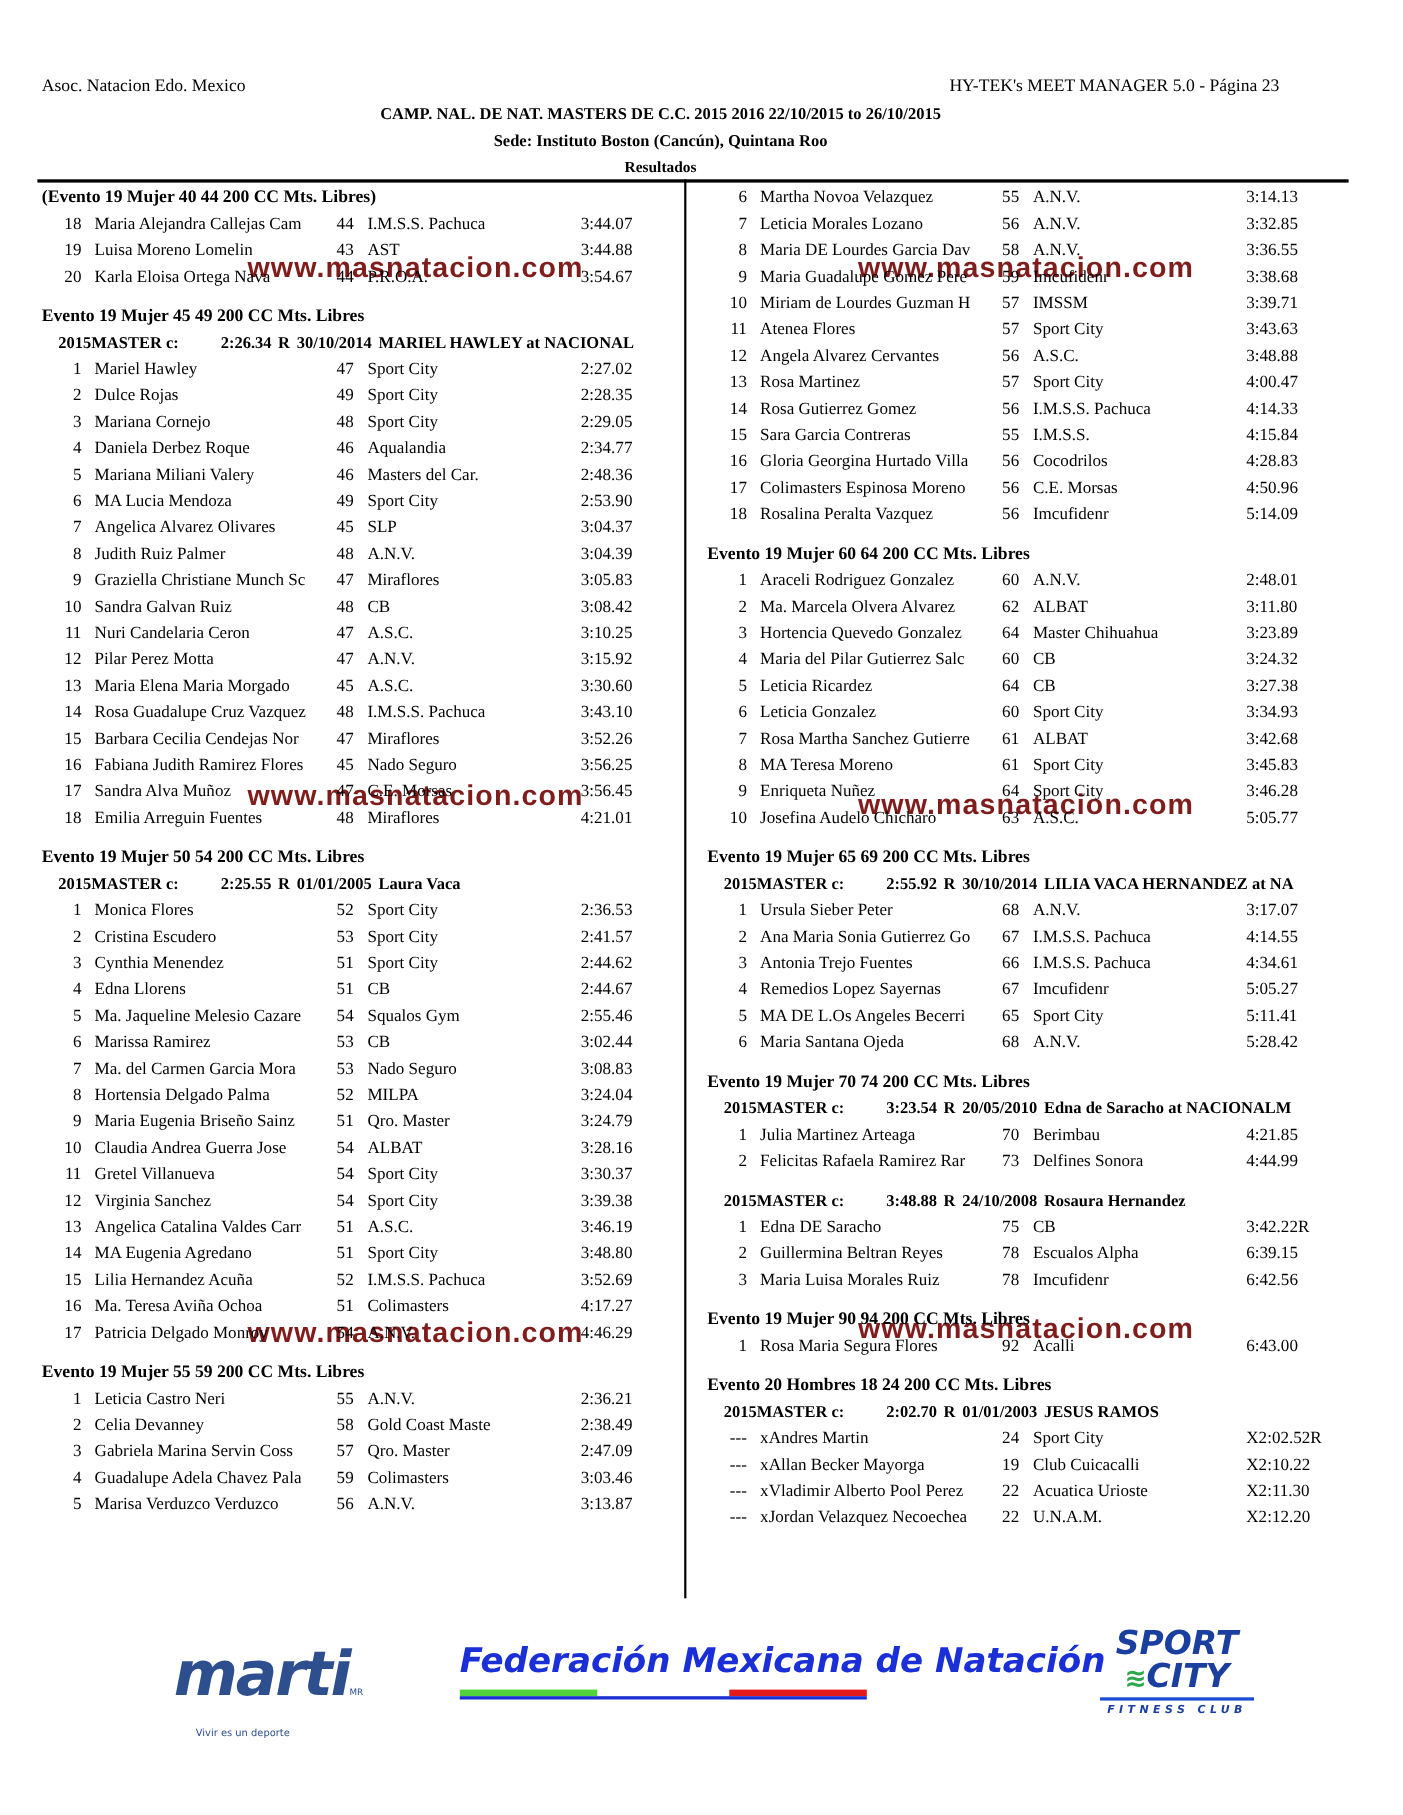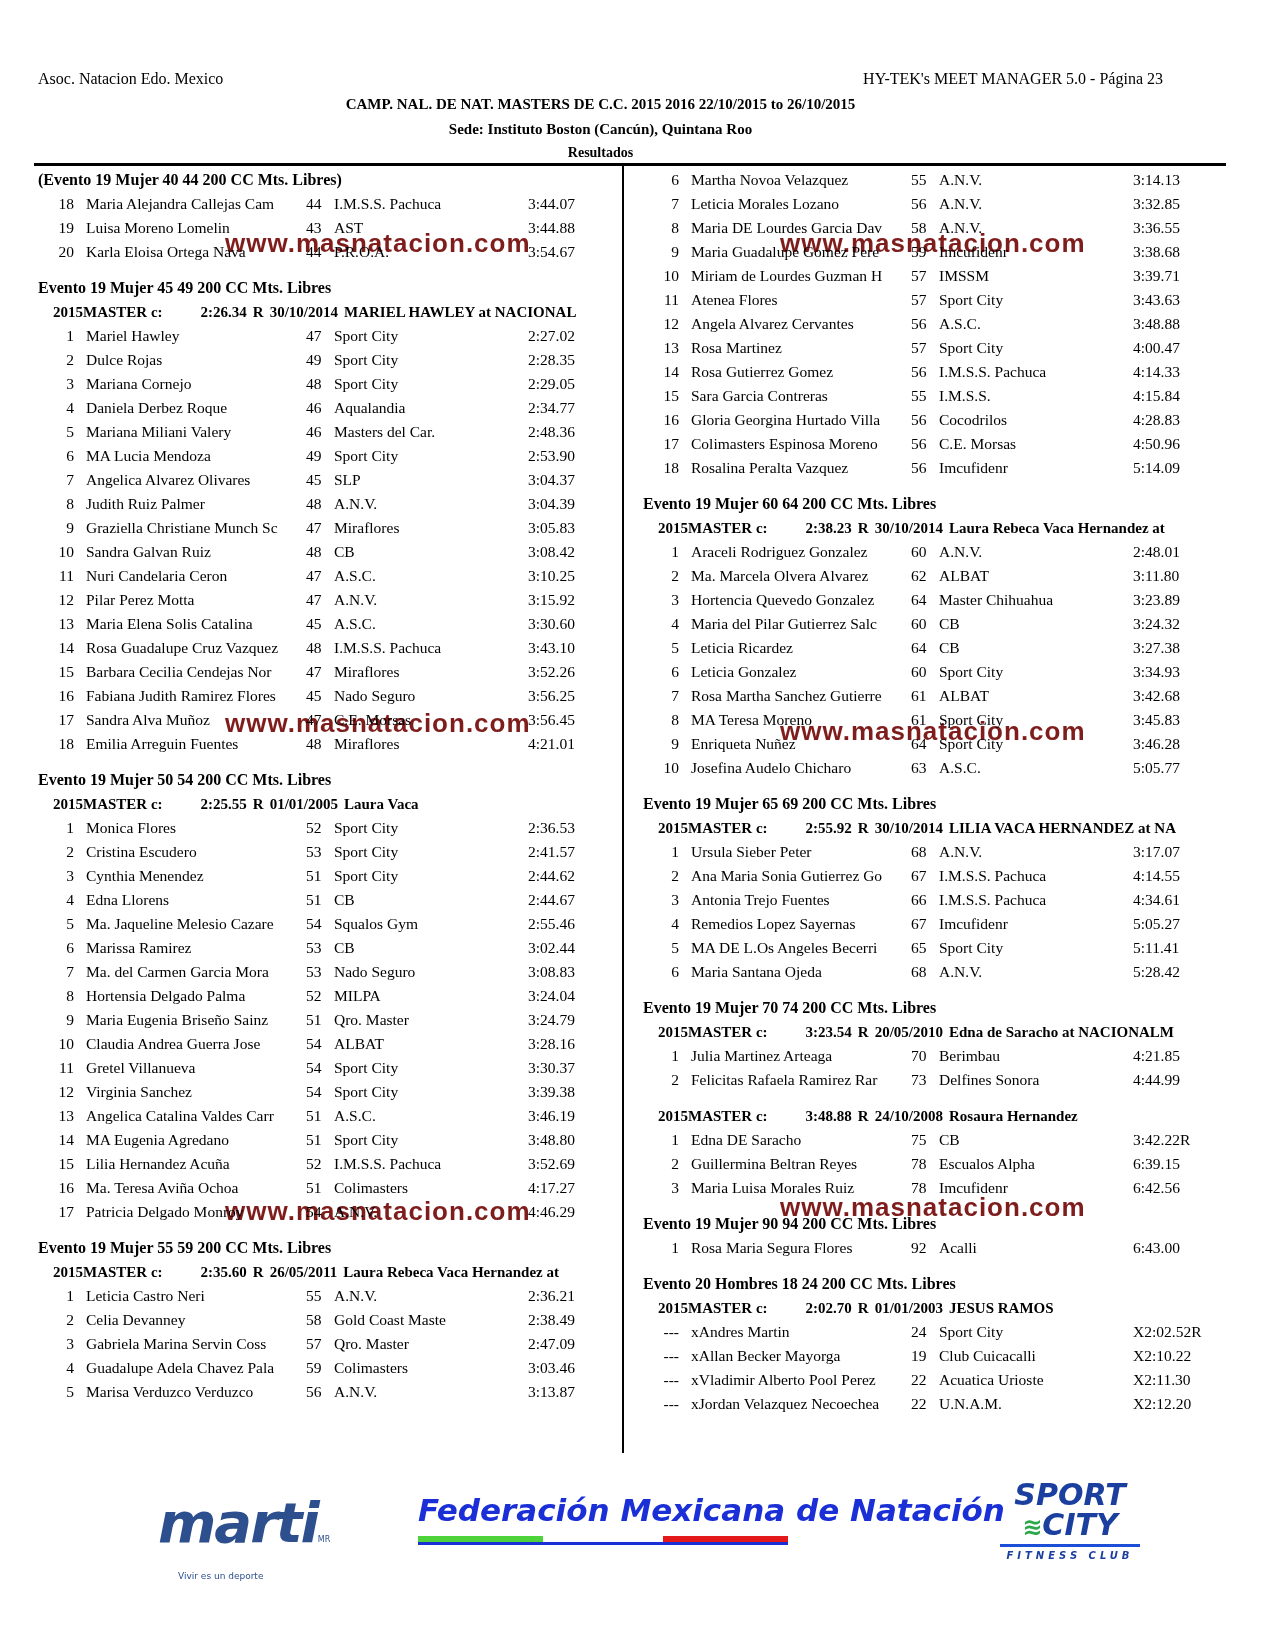--- a/index.html
+++ b/index.html
@@ -174,21 +174,21 @@
       </div>
       <div class="row">
         <span class="pl">12</span>
         <span class="nm">Pilar Perez Motta</span>
         <span class="ag">47</span>
         <span class="tm">A.N.V.</span>
         <span class="rs">3:15.92</span>
       </div>
       <div class="row">
         <span class="pl">13</span>
-        <span class="nm">Maria Elena Solis Catalina</span>
+        <span class="nm">Maria Elena Maria Morgado</span>
         <span class="ag">45</span>
         <span class="tm">A.S.C.</span>
         <span class="rs">3:30.60</span>
       </div>
       <div class="row">
         <span class="pl">14</span>
         <span class="nm">Rosa Guadalupe Cruz Vazquez</span>
         <span class="ag">48</span>
         <span class="tm">I.M.S.S. Pachuca</span>
         <span class="rs">3:43.10</span>
@@ -342,21 +342,20 @@
         <span class="pl">17</span>
         <span class="nm">Patricia Delgado Monroy</span>
         <span class="ag">54</span>
         <span class="tm">A.N.V.</span>
         <span class="rs">4:46.29</span>
       </div>
     </div>
     <div class="evt">
       <div class="gap"></div>
       <div class="evt-title">Evento 19  Mujer 55 59 200 CC Mts. Libres</div>
-      <div class="rec"><span style="margin-right: 38px;">2015MASTER c:</span><span>2:35.60</span><span>R</span><span>26/05/2011</span><span>Laura Rebeca Vaca Hernandez at</span></div>
       <div class="row">
         <span class="pl">1</span>
         <span class="nm">Leticia Castro Neri</span>
         <span class="ag">55</span>
         <span class="tm">A.N.V.</span>
         <span class="rs">2:36.21</span>
       </div>
       <div class="row">
         <span class="pl">2</span>
         <span class="nm">Celia Devanney</span>
@@ -477,21 +476,20 @@
         <span class="pl">18</span>
         <span class="nm">Rosalina Peralta Vazquez</span>
         <span class="ag">56</span>
         <span class="tm">Imcufidenr</span>
         <span class="rs">5:14.09</span>
       </div>
     </div>
     <div class="evt">
       <div class="gap"></div>
       <div class="evt-title">Evento 19  Mujer 60 64 200 CC Mts. Libres</div>
-      <div class="rec"><span style="margin-right: 38px;">2015MASTER c:</span><span>2:38.23</span><span>R</span><span>30/10/2014</span><span>Laura Rebeca Vaca Hernandez at</span></div>
       <div class="row">
         <span class="pl">1</span>
         <span class="nm">Araceli Rodriguez Gonzalez</span>
         <span class="ag">60</span>
         <span class="tm">A.N.V.</span>
         <span class="rs">2:48.01</span>
       </div>
       <div class="row">
         <span class="pl">2</span>
         <span class="nm">Ma. Marcela Olvera Alvarez</span>

